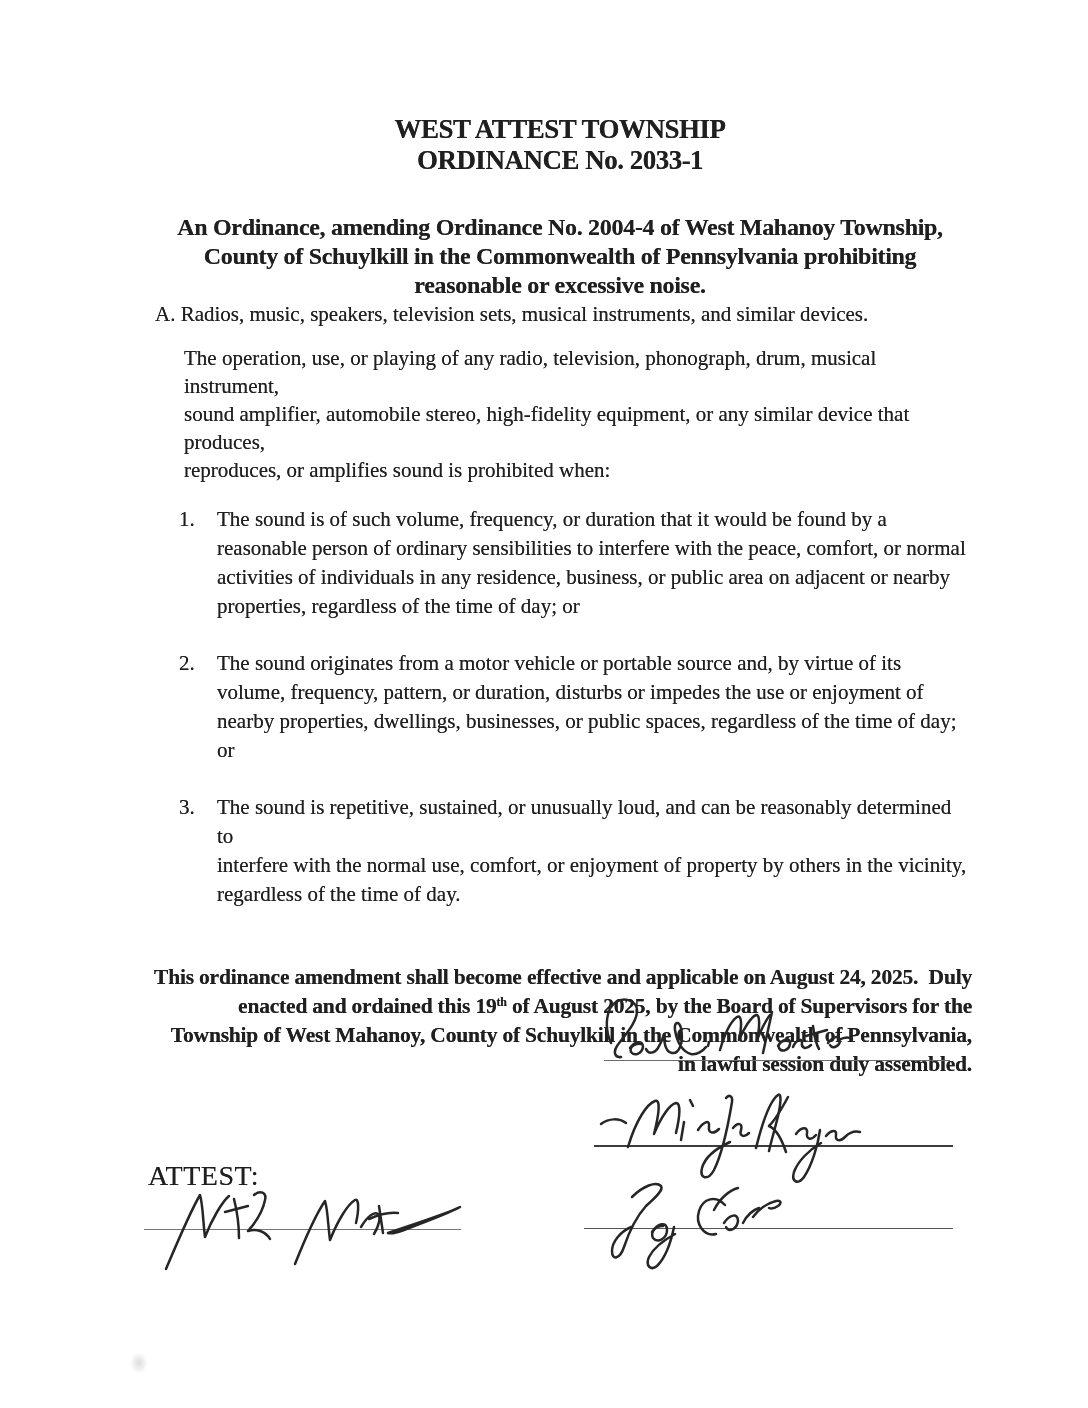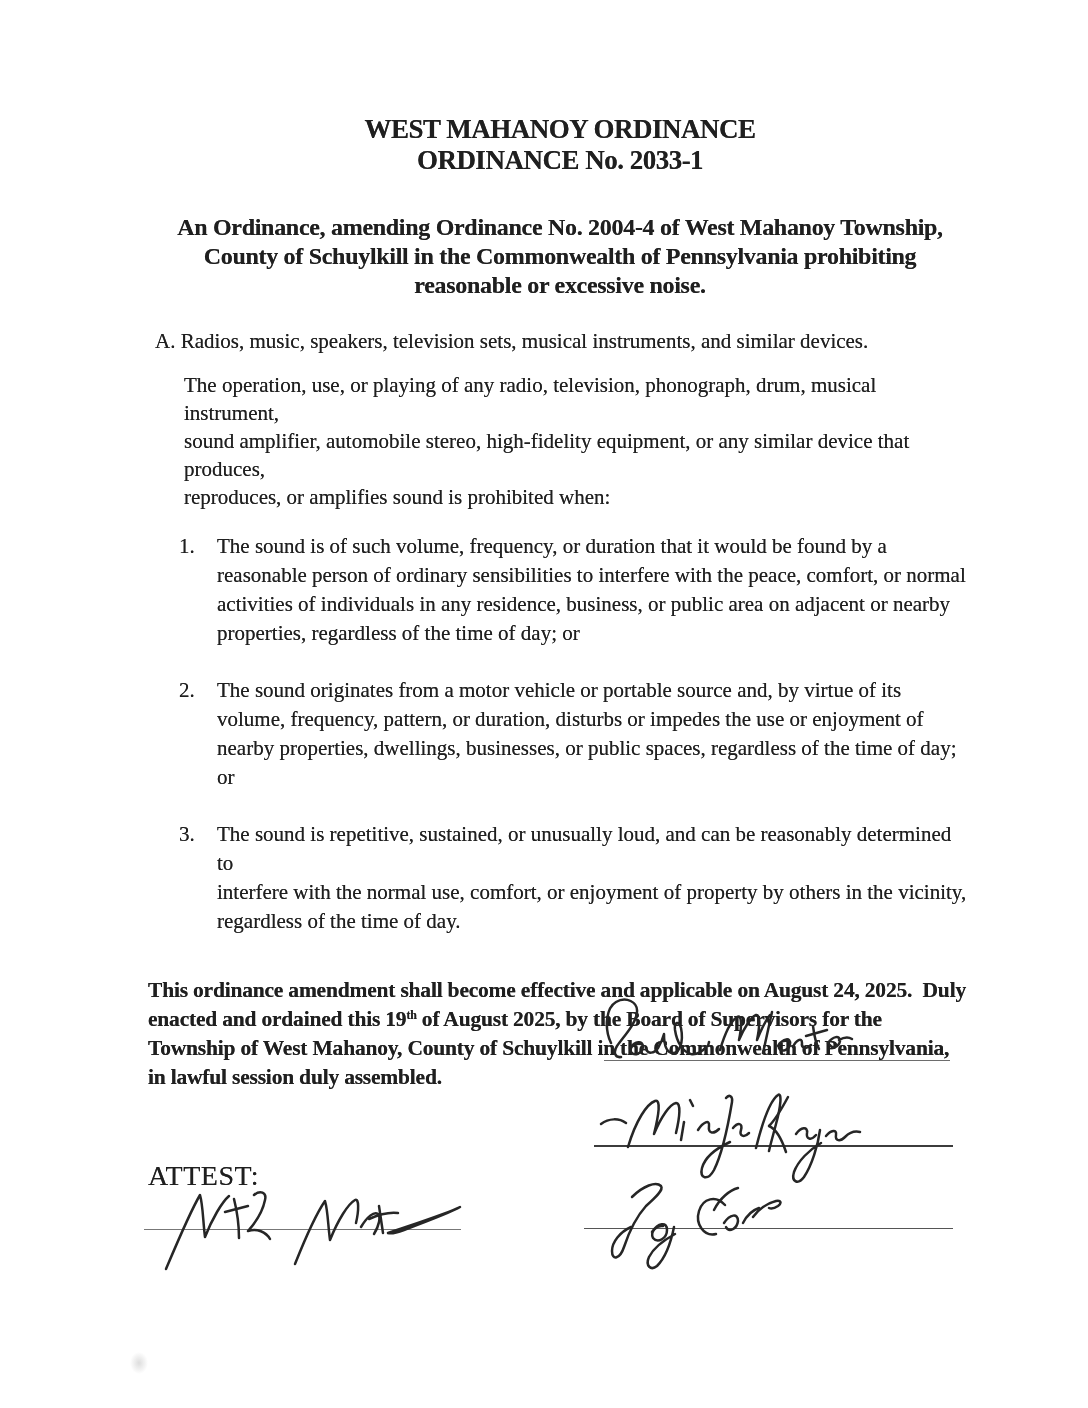--- a/index.html
+++ b/index.html
@@ -37,21 +37,20 @@
   .subtitle-block {
     margin-top: 37px;
     text-align: center;
     font-weight: bold;
     font-size: 24px;
     line-height: 29px;
     letter-spacing: -0.3px;
   }
   .subtitle-block div { white-space: nowrap; }
   .section-heading {
-    margin-top: 27px;
     font-size: 21px;
     line-height: 28px;
     padding-left: 7px;
   }
   .intro {
     margin-top: 16px;
     font-size: 21px;
     line-height: 28px;
     white-space: pre-line;
     margin-left: 36px;
@@ -68,26 +67,27 @@
   .olist-num {
     flex: 0 0 38px;
     padding-left: 31px;
     box-sizing: content-box;
   }
   .olist-text {
     flex: 1;
     white-space: pre-line;
   }
   .closing {
-    margin-top: 40px;
+    margin-top: 54px;
     font-weight: bold;
     font-size: 21.5px;
     line-height: 29px;
     letter-spacing: -0.2px;
     white-space: pre-line;
+    text-align: right;
   }
   .closing sup {
     font-size: 12px;
     line-height: 0;
     vertical-align: 7px;
   }
   .attest-label {
     position: absolute;
     left: 148px;
     top: 1160px;
@@ -124,21 +124,21 @@
   }
 </style>
 </head>
 <body>
 
 <div class="page">
 
   <div class="content">
 
     <div class="title-block ink">
-      <div>WEST MAHANOY ORDINANCE</div>
+      <div>WEST ATTEST TOWNSHIP</div>
       <div>ORDINANCE No. 2033-1</div>
     </div>
 
     <div class="subtitle-block ink">
       <div>An Ordinance, amending Ordinance No. 2004-4 of West Mahanoy Township,</div>
       <div>County of Schuylkill in the Commonwealth of Pennsylvania prohibiting</div>
       <div>reasonable or excessive noise.</div>
     </div>
 
     <div class="section-heading ink">A. Radios, music, speakers, television sets, musical instruments, and similar devices.</div>

